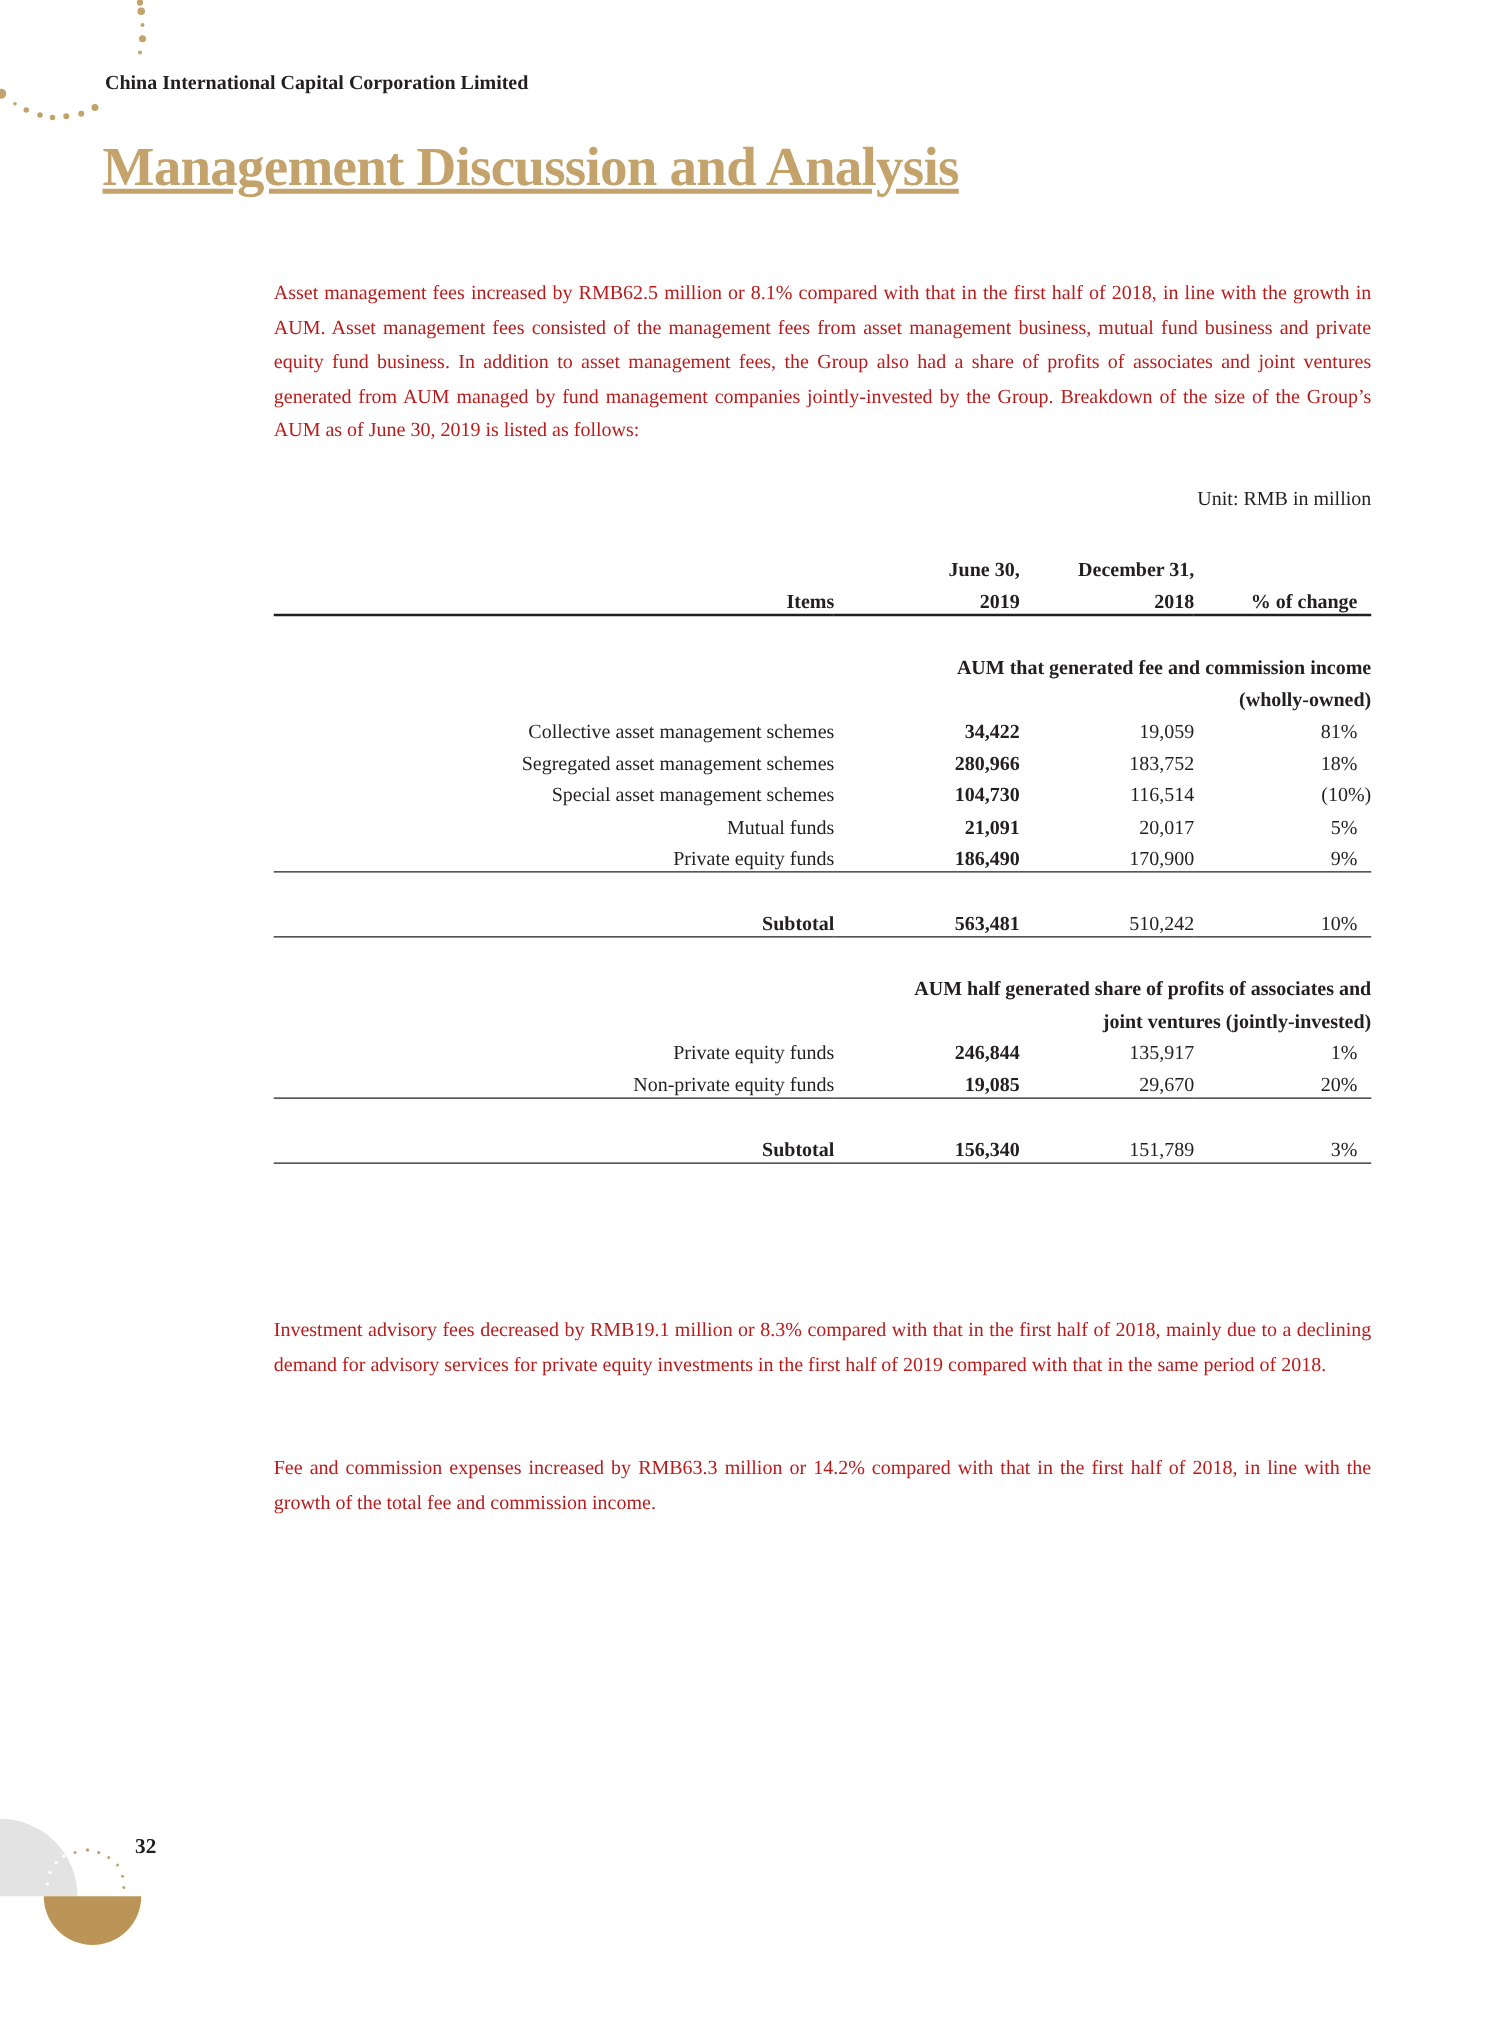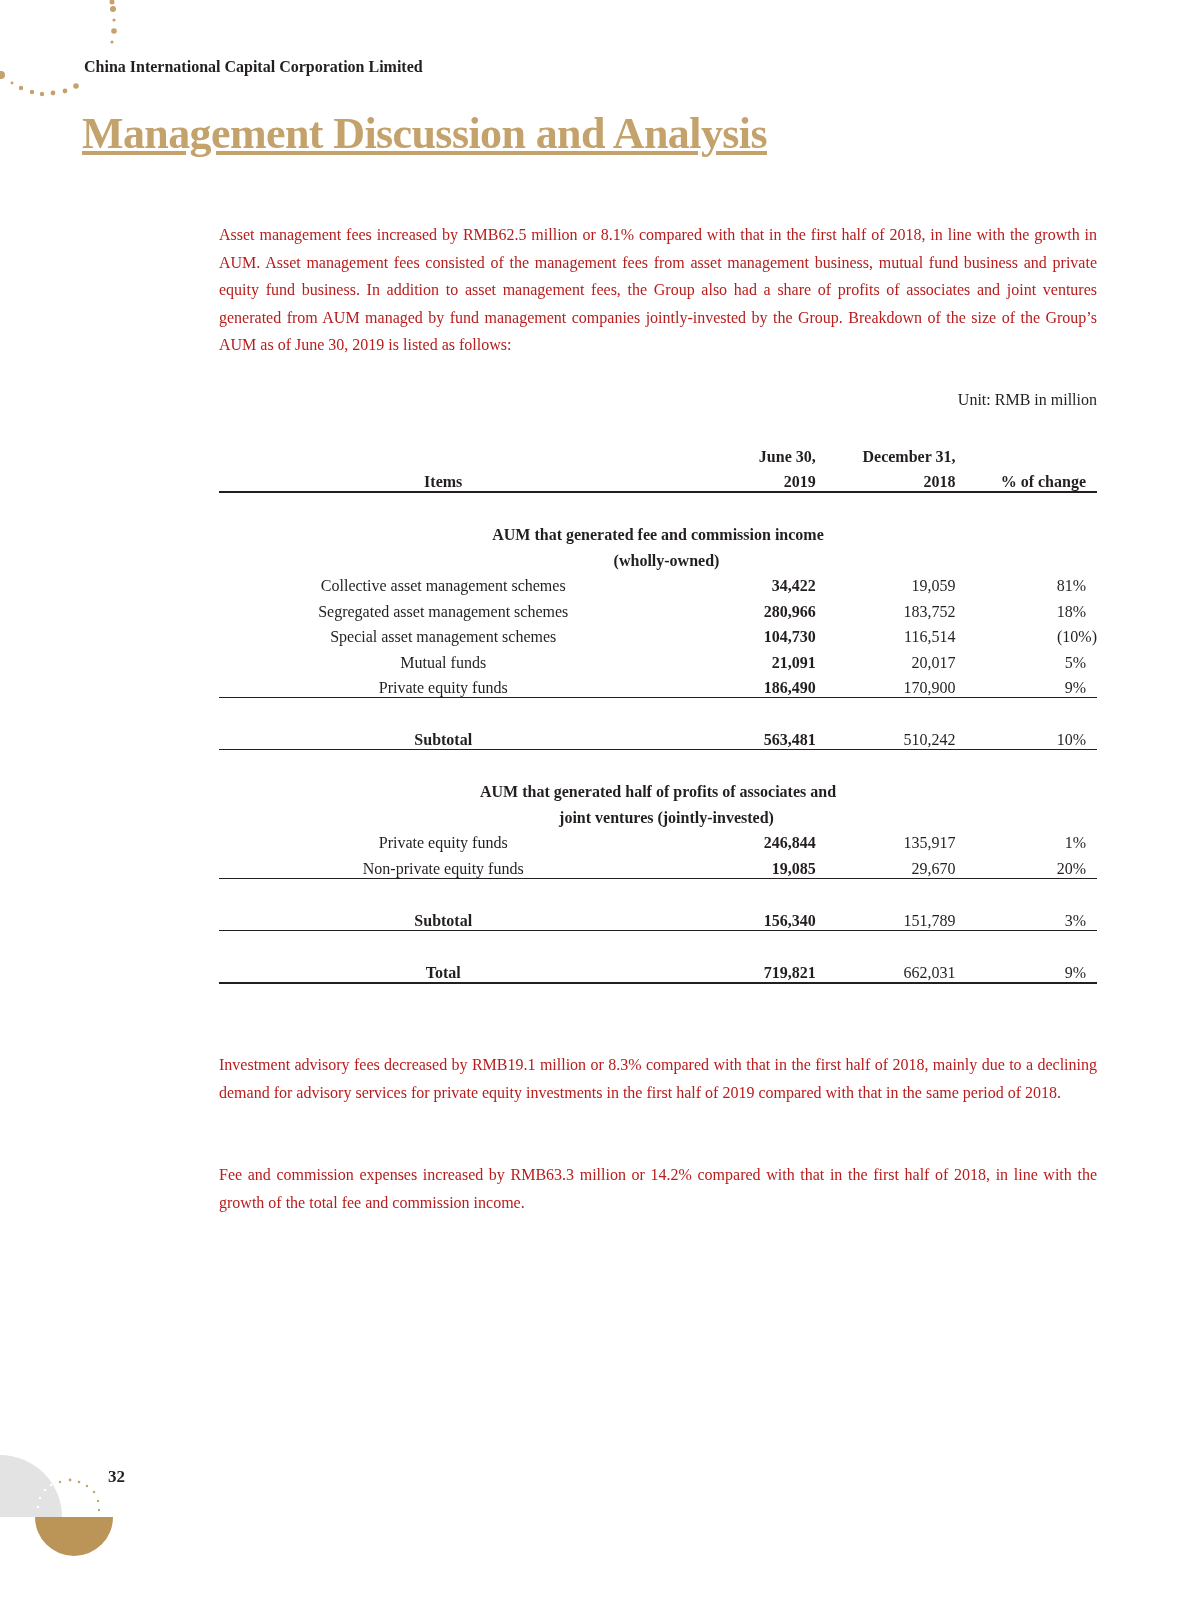--- a/index.html
+++ b/index.html
@@ -25,21 +25,21 @@
   .p3 { top: 1161px; }
   .unit {
     position: absolute; left: 219px; width: 878px; top: 391px;
     text-align: right; font-size: 16px;
   }
   table.aum {
     position: absolute; left: 219px; top: 440px; width: 878px;
     border-collapse: collapse; font-size: 16px;
   }
   table.aum td, table.aum th { padding: 0; height: 25.5px; vertical-align: bottom; }
-  .c-item { width: 455px; text-align: center; }
+  .c-item { width: 455px; text-align: right; }
   .c-jun { width: 150px; text-align: right; padding-right: 0; }
   .c-dec { width: 141px; text-align: right; }
   .c-chg { width: 132px; text-align: right; padding-right: 11px !important; }
   .hdr th { font-weight: bold; }
   .hdr .dec { font-weight: bold; }
   .hdr-bottom td, .hdr-bottom th { border-bottom: 2.5px solid #231f20; padding-bottom: 3px; }
   .bold { font-weight: bold; }
   .indent { padding-left: 17px !important; }
   .rule td { border-bottom: 1.5px solid #231f20; }
   .rule-thick td { border-bottom: 2.5px solid #231f20; }
@@ -140,21 +140,21 @@
     <td class="c-item bold">Subtotal</td>
     <td class="c-jun bold">563,481</td>
     <td class="c-dec">510,242</td>
     <td class="c-chg">10%</td>
   </tr>
   <tr class="spacer">
         <td colspan="4"></td>
       </tr>
 
   <tr>
-    <td class="c-item bold" colspan="4">AUM that generated half of profits of associates and</td>
+    <td class="c-item bold" colspan="4">AUM half generated share of profits of associates and</td>
   </tr>
   <tr>
     <td class="c-item bold indent" colspan="4">joint ventures (jointly-invested)</td>
   </tr>
   <tr>
     <td class="c-item">Private equity funds</td>
     <td class="c-jun bold">246,844</td>
     <td class="c-dec">135,917</td>
     <td class="c-chg">1%</td>
   </tr>
@@ -169,26 +169,20 @@
       </tr>
   <tr class="rule">
     <td class="c-item bold">Subtotal</td>
     <td class="c-jun bold">156,340</td>
     <td class="c-dec">151,789</td>
     <td class="c-chg">3%</td>
   </tr>
   <tr class="spacer">
         <td colspan="4"></td>
       </tr>
-  <tr class="rule-thick">
-    <td class="c-item bold">Total</td>
-    <td class="c-jun bold">719,821</td>
-    <td class="c-dec">662,031</td>
-    <td class="c-chg">9%</td>
-  </tr>
 </tbody>
   </table>
 
 <p class="para p2" style="margin:0">Investment advisory fees decreased by RMB19.1 million or 8.3% compared with that in the first half of 2018, mainly due to a declining demand for advisory services for private equity investments in the first half of 2019 compared with that in the same period of 2018.</p>
 <p class="para p3" style="margin:0">Fee and commission expenses increased by RMB63.3 million or 14.2% compared with that in the first half of 2018, in line with the growth of the total fee and commission income.</p>
 
 <svg class="deco-bottom" viewBox="0 0 140 115">
   <path d="M0,0 A62,62 0 0 1 62,62 L0,62 Z" fill="#e3e3e4"></path>
   <path d="M35,62 L113,62 A39,39 0 0 1 35,62 Z" fill="#bb9458"></path>
   <g fill="#ffffff">

